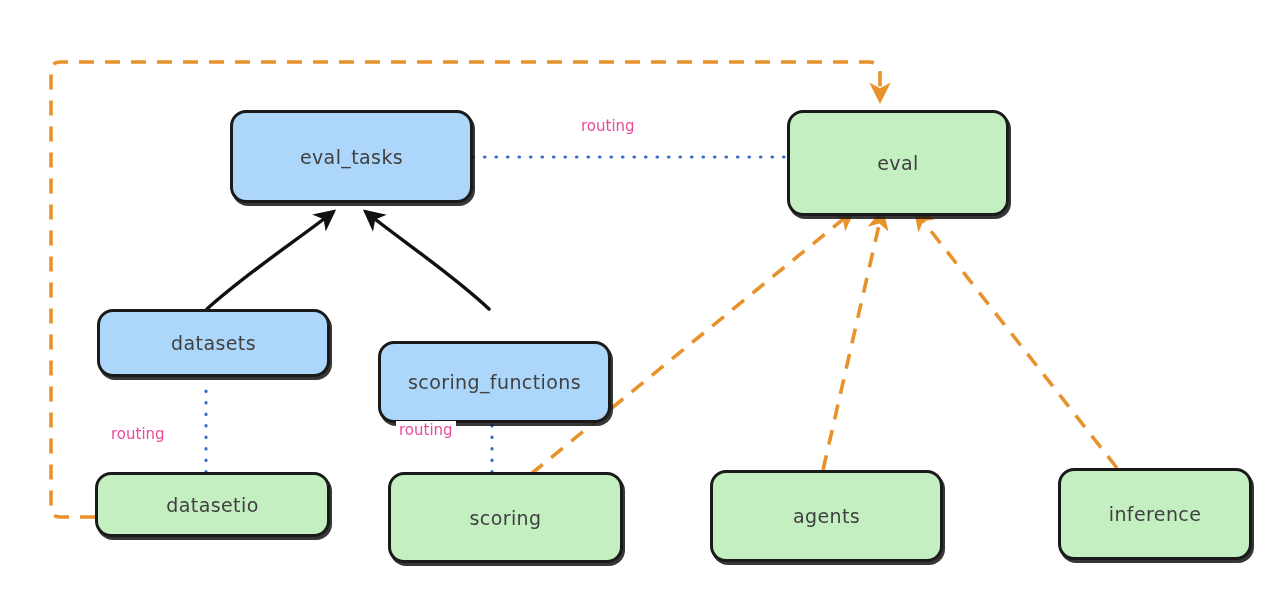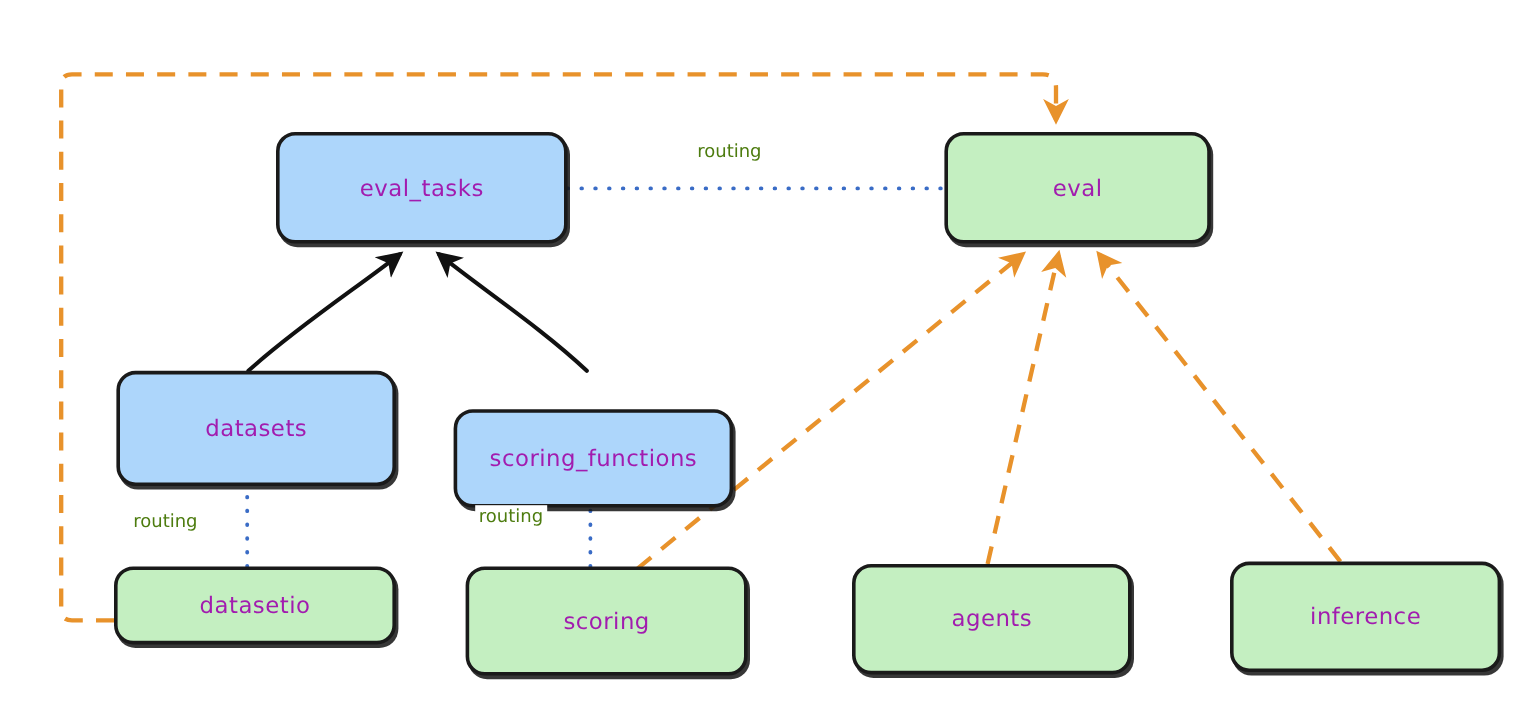--- a/index.html
+++ b/index.html
@@ -36,29 +36,29 @@
   }
   .node.blue {
     background: #ADD6FB;
   }
   .node.green {
     background: #C4EFC1;
   }
   .node-label {
     font-family: "DejaVu Sans", sans-serif;
     font-size: 19px;
-    color: #a21caf;
+    color: #404040;
     letter-spacing: 0.4px;
     white-space: nowrap;
   }
   .edge-label {
     position: absolute;
     font-family: "DejaVu Sans", sans-serif;
     font-size: 15px;
-    color: #4d7c0f;
+    color: #ec4899;
     white-space: nowrap;
     background: #ffffff;
     padding: 0 3px;
   }
 </style>
 </head>
 <body>
 
 <div id="canvas">
 
@@ -100,45 +100,45 @@
     </g>
     <g>
       <path d="M 1117 468 L 916 212" fill="none" stroke="#E8922B" stroke-width="3.6" stroke-linecap="butt" stroke-dasharray="15 11" marker-end="url(#arrow-orange)"></path>
     </g>
   </svg>
 
   <div class="node blue" style="left:230px; top:110px; width:243px; height:93px;">
     <span class="node-label">eval_tasks</span>
   </div>
 
-  <div class="node green" style="left:787px; top:110px; width:222px; height:93px;">
+  <div class="node green" style="left:787px; top:110px; width:222px; height:106px;">
     <span class="node-label">eval</span>
   </div>
 
-  <div class="node blue" style="left:97px; top:309px; width:233px; height:96px;">
+  <div class="node blue" style="left:97px; top:309px; width:233px; height:68px;">
     <span class="node-label">datasets</span>
   </div>
 
   <div class="node blue" style="left:378px; top:309px; width:233px; height:82px;margin-top:32px;">
     <span class="node-label">scoring_functions</span>
   </div>
 
   <div class="node green" style="left:95px; top:472px; width:235px; height:65px;">
     <span class="node-label">datasetio</span>
   </div>
 
   <div class="node green" style="left:710px; top:470px; width:233px; height:92px;">
     <span class="node-label">agents</span>
   </div>
 
   <div class="node green" style="left:388px; top:472px; width:235px; height:91px;">
     <span class="node-label">scoring</span>
   </div>
 
-  <div class="node green" style="left:1025px; top:468px; width:226px; height:92px;">
+  <div class="node green" style="left:1058px; top:468px; width:194px; height:92px;">
     <span class="node-label">inference</span>
   </div>
 
   <div class="edge-label" style="left:578px; top:117px;">routing</div>
 
   <div class="edge-label" style="left:108px; top:425px;">routing</div>
 
   <div class="edge-label" style="left:396px; top:421px;">routing</div>
 
 </div>

